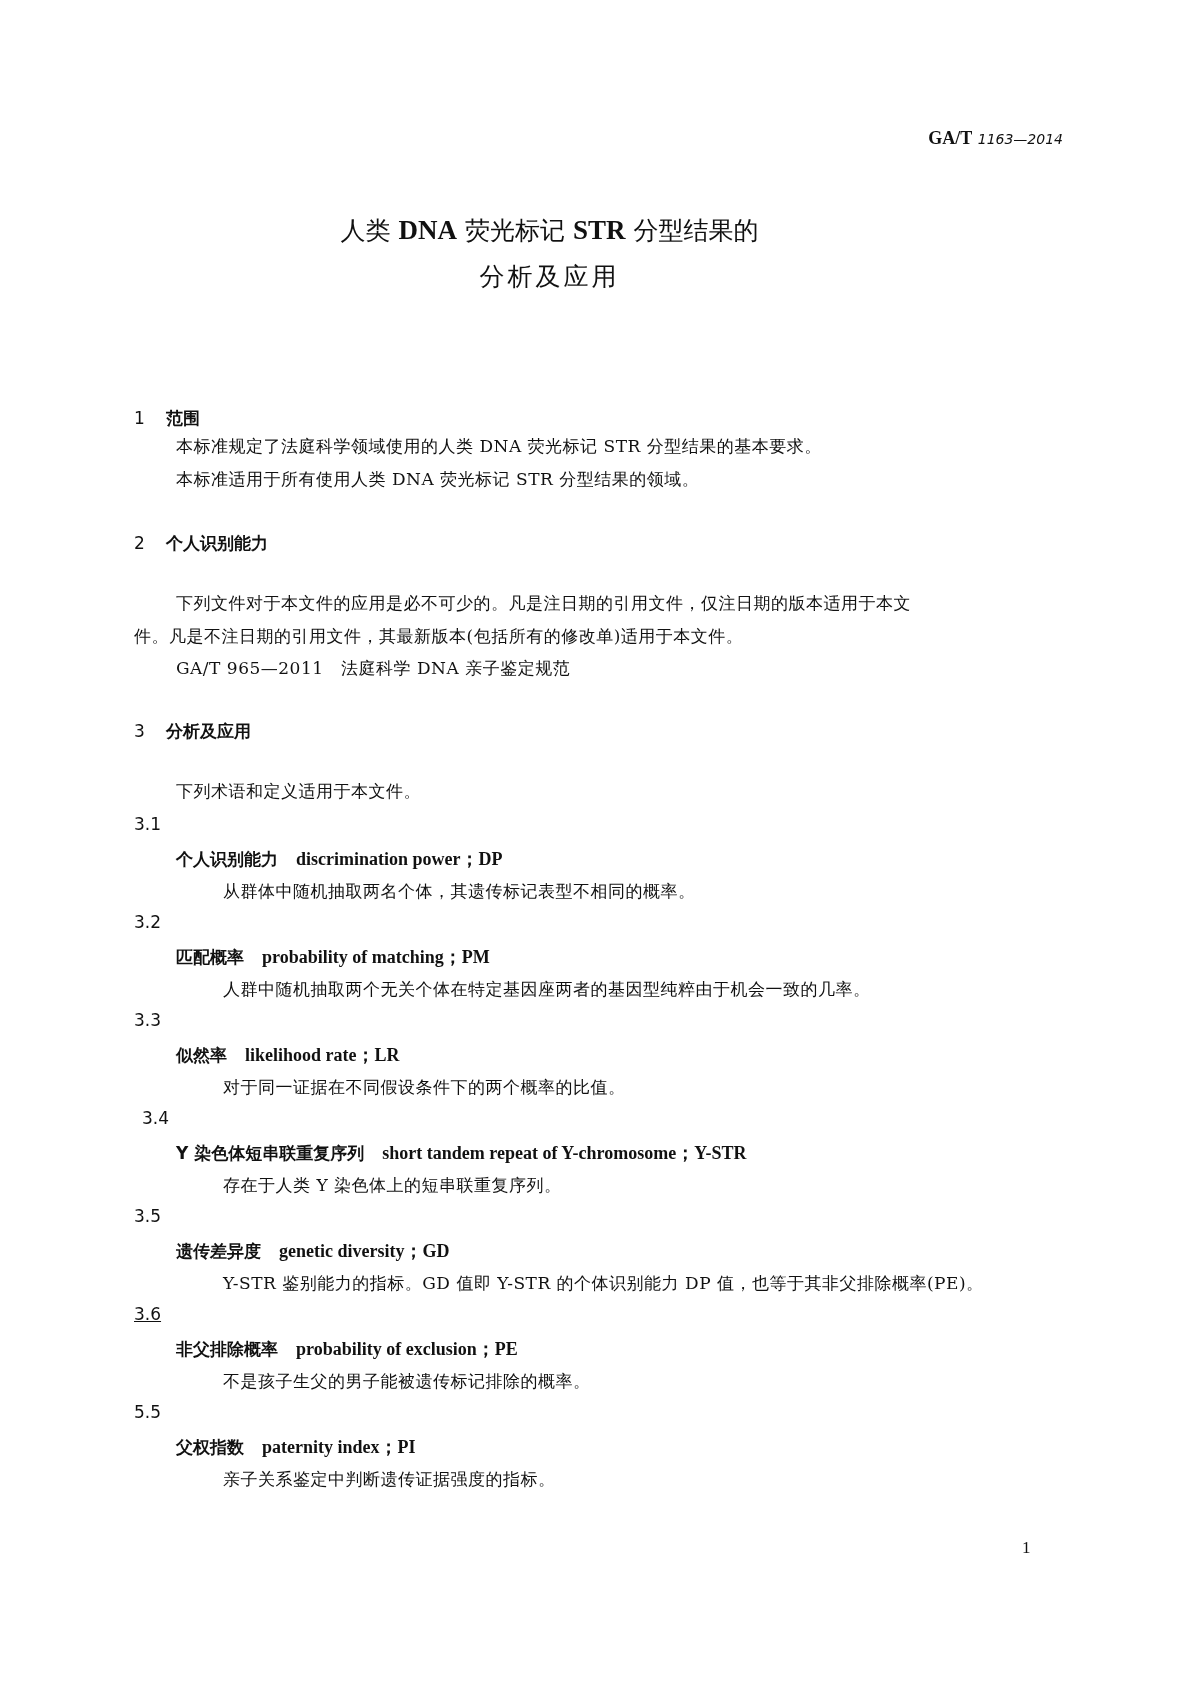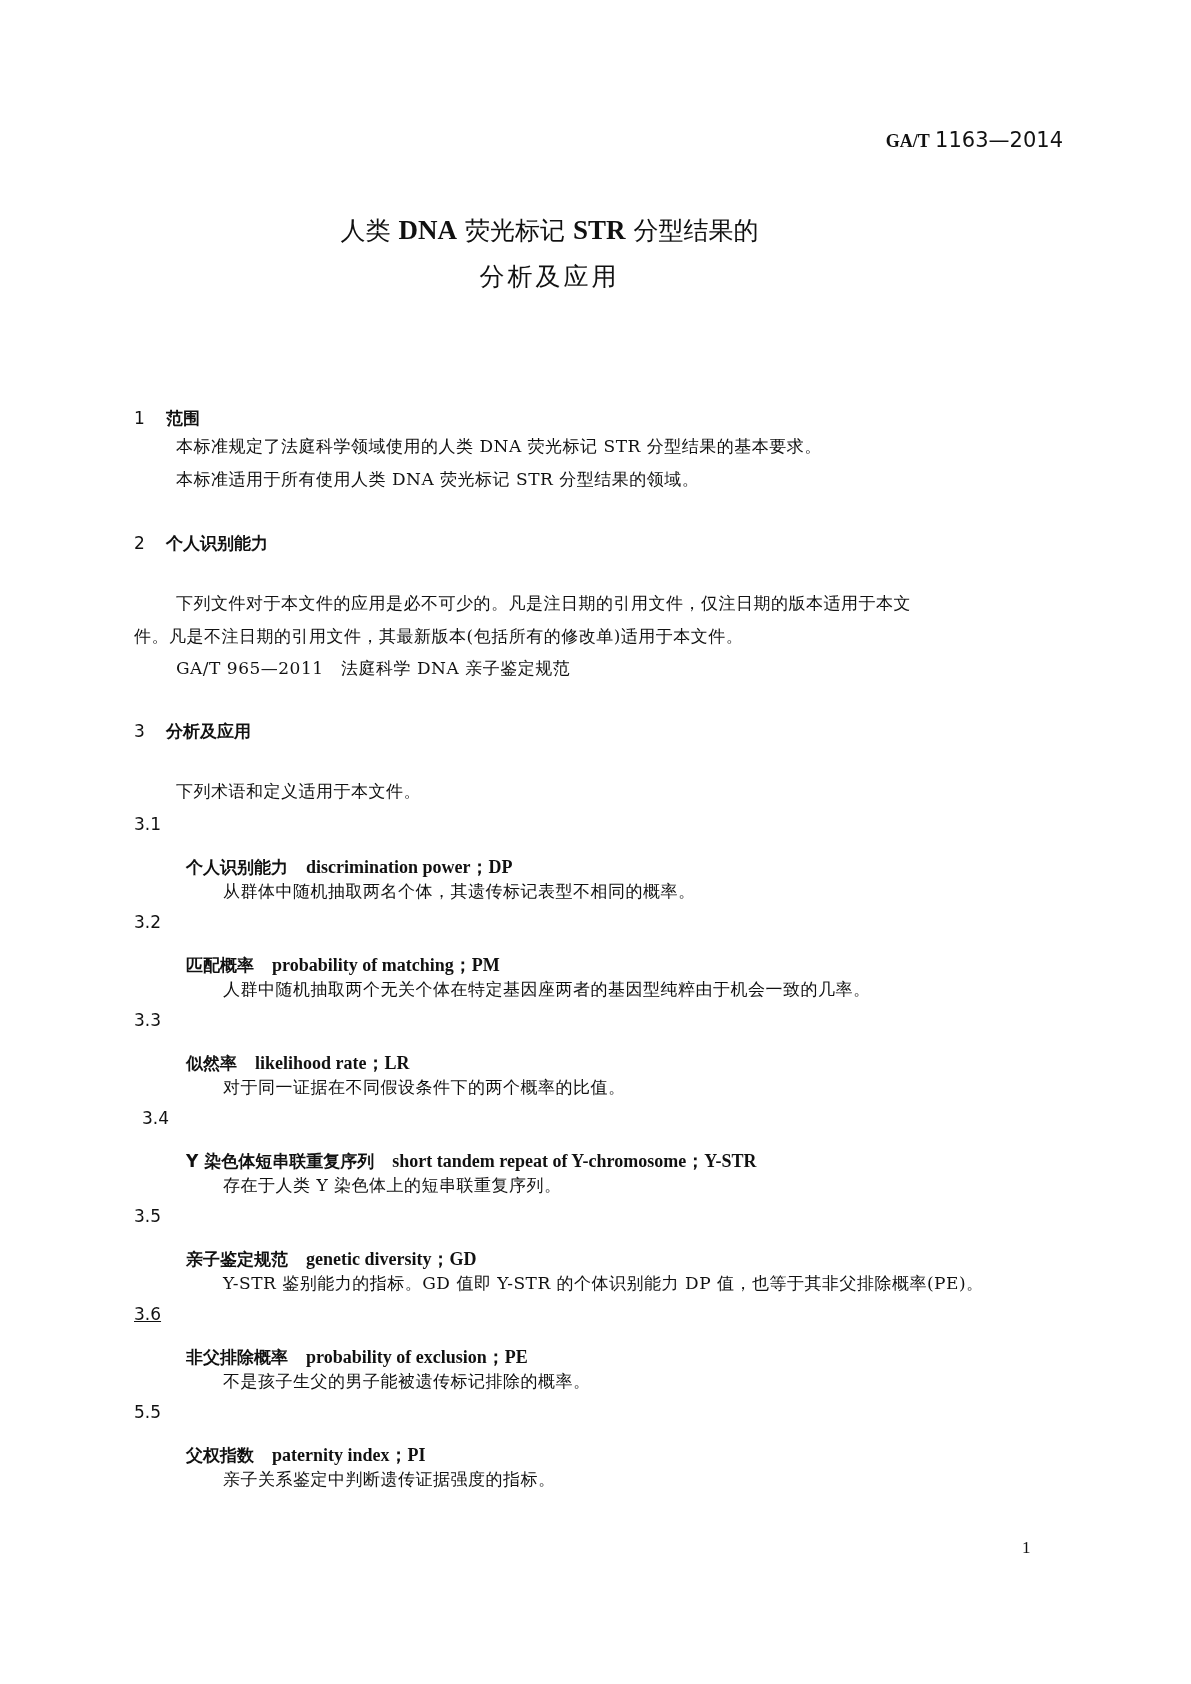--- a/index.html
+++ b/index.html
@@ -1,28 +1,28 @@
 <!DOCTYPE html>
 <html><head>
 <meta charset="utf-8">
 <style>
   html, body { margin: 0; padding: 0; background: #ffffff; }
   body { width: 1191px; height: 1684px; position: relative; overflow: hidden; color: #111; font-family: "DejaVu Serif", serif; }
   .abs { position: absolute; white-space: nowrap; }
   .std-code { right: 128px; top: 128px; font-size: 17px; }
   .std-code .bold { font-family: "Liberation Serif", serif; font-weight: bold; font-size: 18px; }
-  .std-code .num { font-family: "DejaVu Sans", sans-serif; font-size: 21px; }
+  .std-code .num { font-family: "DejaVu Sans", sans-serif; font-size: 14px; font-style: italic; }
   .title { left: 0; width: 1099px; text-align: center; font-size: 25px; font-family: "DejaVu Sans", sans-serif; }
   .title .latin { font-family: "Liberation Serif", serif; font-weight: bold; font-size: 27px; }
   .sec-head { left: 134px; font-size: 17px; font-family: "DejaVu Sans", sans-serif; font-weight: bold; }
   .sec-head .num { font-weight: normal; display: inline-block; width: 32px; }
   .para { left: 176px; font-size: 17px; letter-spacing: 0.5px; }
   .para-cont { left: 134px; font-size: 17px; letter-spacing: 0.5px; }
   .term-num { left: 134px; font-size: 17px; font-family: "DejaVu Sans", sans-serif; }
-  .term { left: 186px; font-size: 17px; font-weight: bold; font-family: "DejaVu Sans", sans-serif; margin-top: 8px; }
+  .term { left: 176px; font-size: 17px; font-weight: bold; font-family: "DejaVu Sans", sans-serif; }
   .term .en { font-family: "Liberation Serif", serif; font-weight: bold; margin-left: 18px; font-size: 18px; }
   .def { left: 176px; font-size: 17px; letter-spacing: 0.5px; margin-left: 47px; }
   .page-num { left: 1022px; top: 1538px; font-size: 17px; font-family: "Liberation Serif", serif; }
 </style>
 </head>
 <body>
 
 <div class="abs std-code">
   <span class="bold">GA/T</span>
   <span class="num">1163—2014</span>
@@ -65,21 +65,21 @@
 
 <div class="abs term-num" style="top:1010px;">3.3</div>
 <div class="abs term" style="top:1043px;"><span>似然率</span><span class="en">likelihood rate；LR</span></div>
 <div class="abs def" style="top:1076px;">对于同一证据在不同假设条件下的两个概率的比值。</div>
 
 <div class="abs term-num" style="top:1108px;margin-left:8px;">3.4</div>
 <div class="abs term" style="top:1141px;"><span>Y 染色体短串联重复序列</span><span class="en">short tandem repeat of Y-chromosome；Y-STR</span></div>
 <div class="abs def" style="top:1174px;">存在于人类 Y 染色体上的短串联重复序列。</div>
 
 <div class="abs term-num" style="top:1206px;">3.5</div>
-<div class="abs term" style="top:1239px;"><span>亲子鉴定规范</span><span class="en">genetic diversity；GD</span></div>
+<div class="abs term" style="top:1239px;"><span>遗传差异度</span><span class="en">genetic diversity；GD</span></div>
 <div class="abs def" style="top:1272px;">Y-STR 鉴别能力的指标。GD 值即 Y-STR 的个体识别能力 DP 值，也等于其非父排除概率(PE)。</div>
 
 <div class="abs term-num" style="top:1304px;text-decoration:underline;">3.6</div>
 <div class="abs term" style="top:1337px;"><span>非父排除概率</span><span class="en">probability of exclusion；PE</span></div>
 <div class="abs def" style="top:1370px;">不是孩子生父的男子能被遗传标记排除的概率。</div>
 
 <div class="abs term-num" style="top:1402px;">5.5</div>
 <div class="abs term" style="top:1435px;"><span>父权指数</span><span class="en">paternity index；PI</span></div>
 <div class="abs def" style="top:1468px;">亲子关系鉴定中判断遗传证据强度的指标。</div>
 

